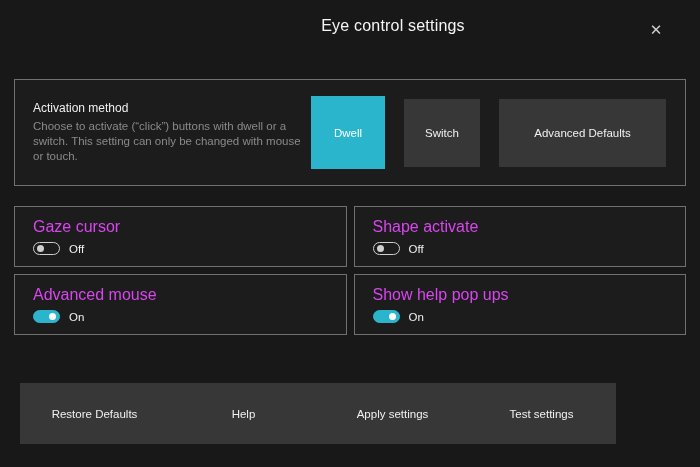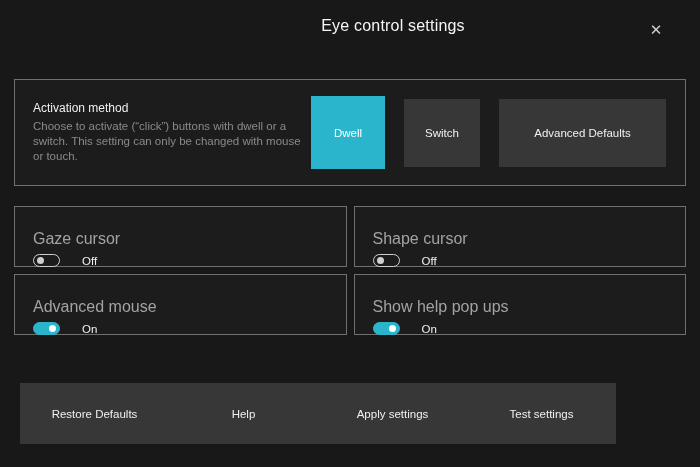--- a/index.html
+++ b/index.html
@@ -49,36 +49,36 @@
   
   .cards-grid {
     position:absolute; left:14px; top:206px; width:672px;
     display:grid; grid-template-columns:1fr 1fr; column-gap:7px; row-gap:7px;
   }
   .toggle-card {
     border:1px solid var(--border, #6f6f6f);
     background: var(--card_bg, #1b1b1b);
     height:61px; padding:11px 18px 0 18px;
   }
-  .card-title { font-size:16px; color:#a3a3a3;margin-top:12px; }
+  .card-title { font-size:16px; color:#d946ef; }
   .toggle-row { display:flex; align-items:center; margin-top:6px; }
   .toggle {
     width:27px; height:13px; border-radius:7px; position:relative;
     border:1px solid #cfcfcf; background:transparent;
   }
   .toggle .knob {
     position:absolute; width:7px; height:7px; border-radius:50%;
     background:#cfcfcf; top:2px; left:3px;
   }
   .toggle.on {
     background: var(--accent, #2bb5cd);
     border-color: var(--accent, #2bb5cd);
   }
   .toggle.on .knob { background:#fff; left:auto; right:3px; }
-  .toggle-state { font-size:11.5px; color:#f0f0f0; margin-left:22px; }
+  .toggle-state { font-size:11.5px; color:#f0f0f0; margin-left:9px; }
   
   .footer {
     position:absolute; left:20px; top:383px; width:661px; height:61px;
     display:flex; 
   }
   .footer-btn {
     background: var(--button_bg, #373737);
     color:#f0f0f0; font-size:11.5px;
     width:149px; height:61px;
     display:flex; align-items:center; justify-content:center;
@@ -107,21 +107,21 @@
   <div class="toggle-card">
     <div class="card-title">Gaze cursor</div>
     <div class="toggle-row">
       <div class="toggle">
           <div class="knob"></div>
         </div>
       <div class="toggle-state">Off</div>
     </div>
   </div>
   <div class="toggle-card">
-    <div class="card-title">Shape cursor</div>
+    <div class="card-title">Shape activate</div>
     <div class="toggle-row">
       <div class="toggle">
           <div class="knob"></div>
         </div>
       <div class="toggle-state">Off</div>
     </div>
   </div>
   <div class="toggle-card">
     <div class="card-title">Advanced mouse</div>
     <div class="toggle-row">

